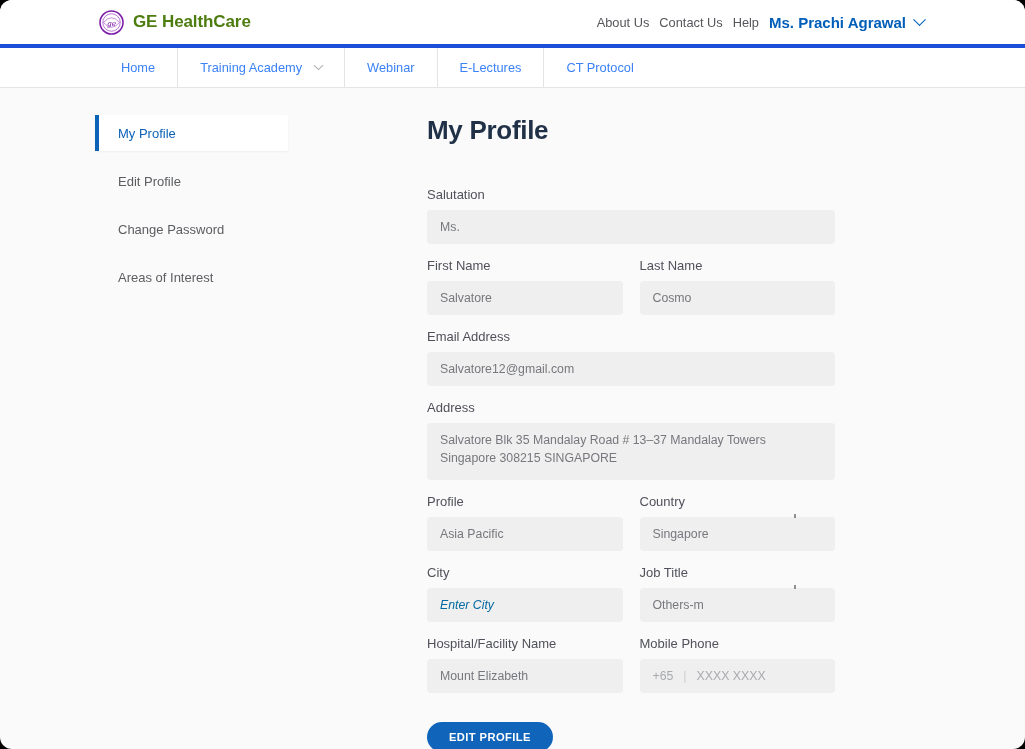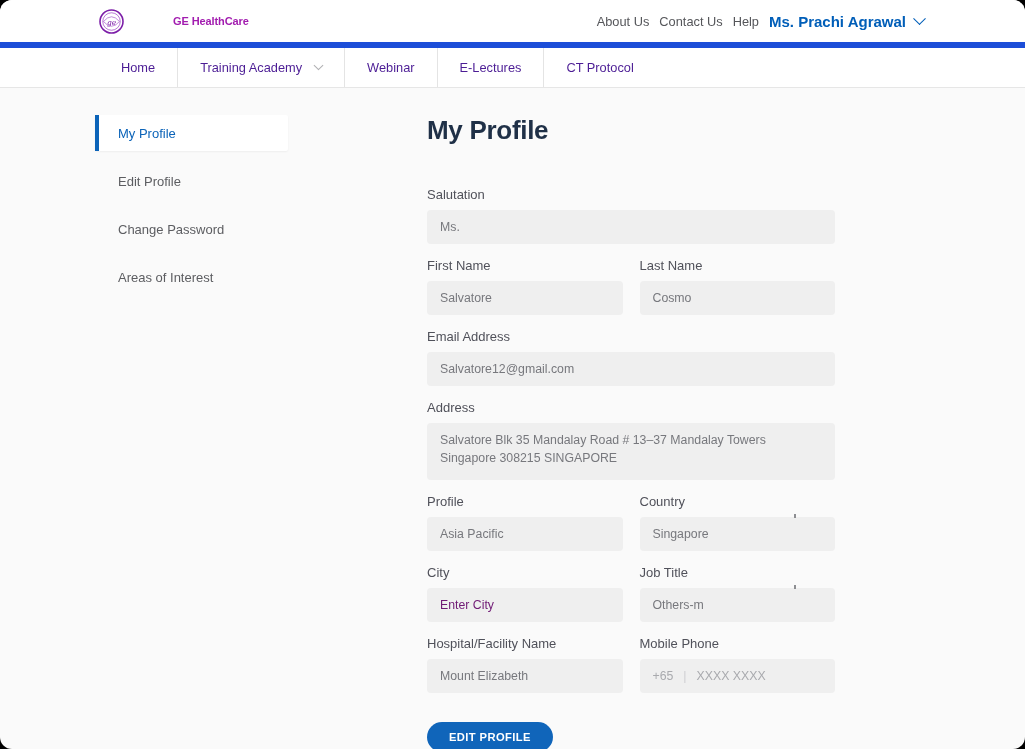--- a/index.html
+++ b/index.html
@@ -23,41 +23,40 @@
     overflow: hidden;
   }
 
   
   .topbar {
     height: 48px;
     background: #ffffff;
     display: flex;
     align-items: center;
     padding: 0 24px 0 0;
-    border-bottom: 6px solid #1d4ed8;
+    border-bottom: 4px solid #1d4ed8;
     position: relative;
   }
   .brand {
     display: flex;
     align-items: center;
     gap: 9px;
     margin-left: 99px;
   }
   .ge-logo {
     width: 25px;
     height: 25px;
     flex: 0 0 25px;
   }
   .brand-name {
-    color: #a21caf;
-    font-size: 11px;
+    color: #4d7c0f;
+    font-size: 17px;
     font-weight: 700;
     letter-spacing: -0.1px;
     white-space: nowrap;
-    margin-left: 40px;
   }
   .topnav {
     margin-left: auto;
     display: flex;
     align-items: center;
     gap: 10px;
     padding-right: 77px;
   }
   .topnav a {
     color: #55565a;
@@ -91,21 +90,21 @@
     align-items: stretch;
     padding-left: 99px;
     border-bottom: 1px solid #e6e6e6;
   }
   .nav-item {
     display: flex;
     align-items: center;
     gap: 13px;
     padding: 0 22px;
     font-size: 12.8px;
-    color: #4c1d95;
+    color: #3b82f6;
     white-space: nowrap;
     border-left: 1px solid #e4e4e4;
     cursor: pointer;
   }
   .nav-item:first-child { border-left: none; padding-left: 22px; }
   .nav-chev {
     display: inline-block;
     width: 7px; height: 7px;
     border-right: 1.4px solid #b0b0b3;
     border-bottom: 1.4px solid #b0b0b3;
@@ -190,21 +189,21 @@
     white-space: nowrap;
     cursor: text;
   }
   .input.textarea {
     height: 57px;
     align-items: flex-start;
     padding-top: 9px;
     line-height: 1.45;
     white-space: normal;
   }
-  .input.placeholder { color: #701a75; }
+  .input.placeholder { color: #0369a1; font-style: italic; }
   .phone-pill { display: flex; align-items: center; gap: 10px; color: #a9aaae; }
   .phone-sep { color: #cfcfd2; }
   .dot-artifact {
     position: absolute;
     right: 39px;
     top: 20px;
     width: 2px; height: 4px;
     background: #8d8e92;
   }
   .btn-row { margin-top: 29px; }

